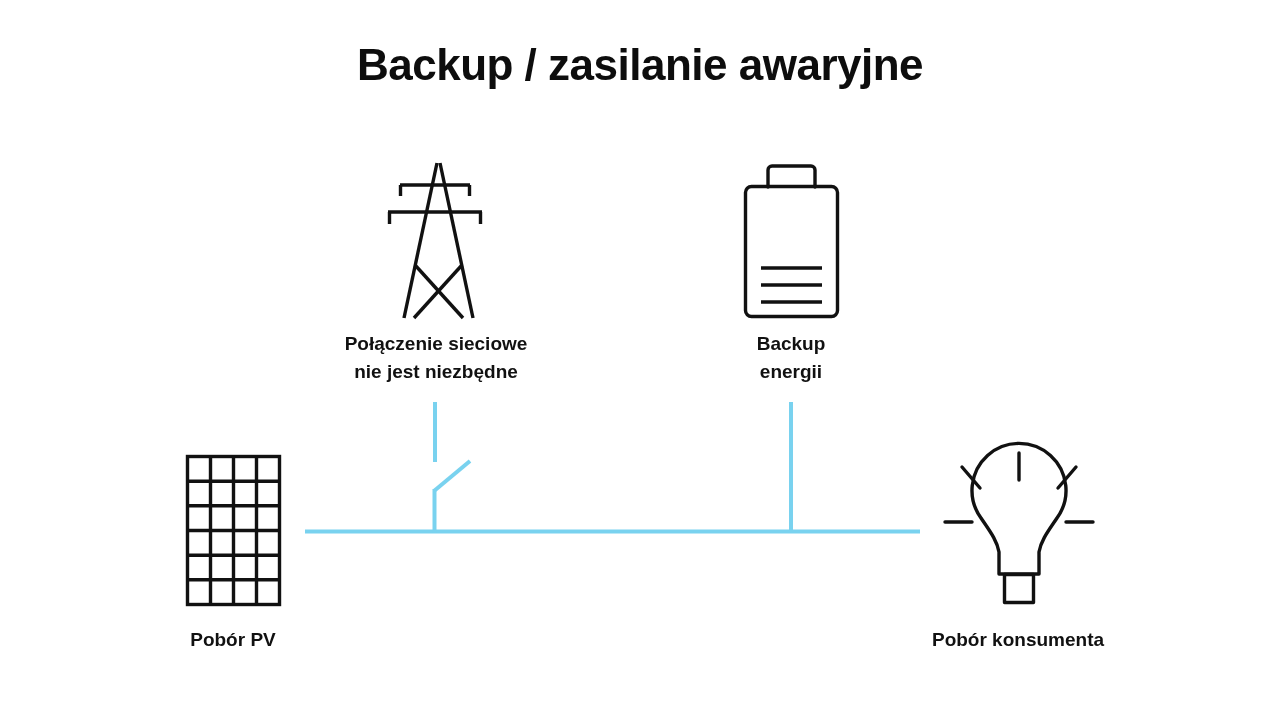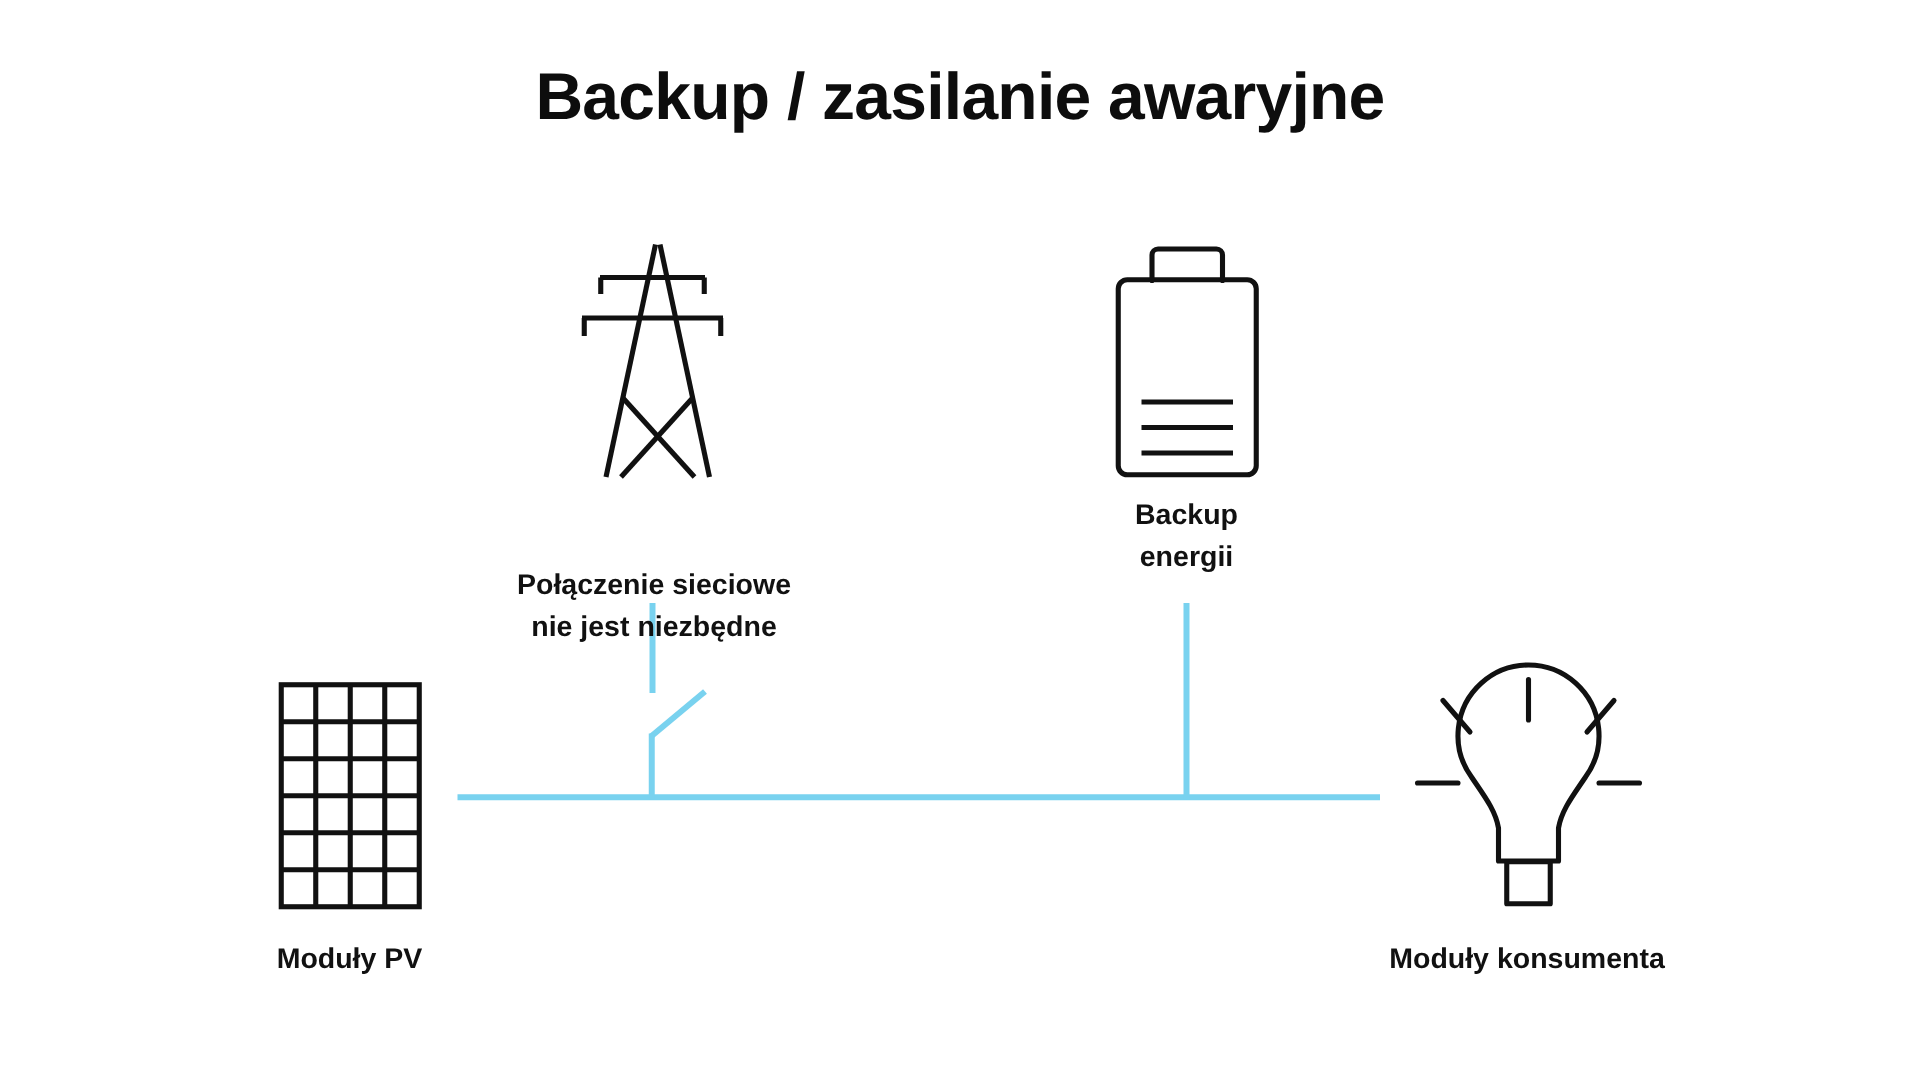--- a/index.html
+++ b/index.html
@@ -39,21 +39,21 @@
   .node-label {
     position: absolute;
     text-align: center;
     font-size: 19px;
     font-weight: bold;
     line-height: 28px;
     color: #111111;
     white-space: pre-line;
   }
 
-  #grid-label  { left: 306px; top: 330px; width: 260px; margin-top: 47px; }
+  #grid-label  { left: 306px; top: 330px; width: 260px; }
   #battery-label { left: 696px; top: 330px; width: 190px; }
   #pv-label    { left: 133px; top: 626px; width: 200px; }
   #load-label  { left: 893px; top: 626px; width: 250px; }
 
   svg.layer {
     position: absolute;
     left: 0;
     top: 0;
     width: 1280px;
     height: 720px;
@@ -172,17 +172,17 @@
     </g>
 
   </svg>
 
   <div class="node-label" id="grid-label">Połączenie sieciowe
 nie jest niezbędne</div>
 
   <div class="node-label" id="battery-label">Backup
 energii</div>
 
-  <div class="node-label" id="pv-label">Moduły PV</div>
+  <div class="node-label" id="pv-label">Pobór PV</div>
 
-  <div class="node-label" id="load-label">Moduły konsumenta</div>
+  <div class="node-label" id="load-label">Pobór konsumenta</div>
 
 </div>
 
 </body></html>

